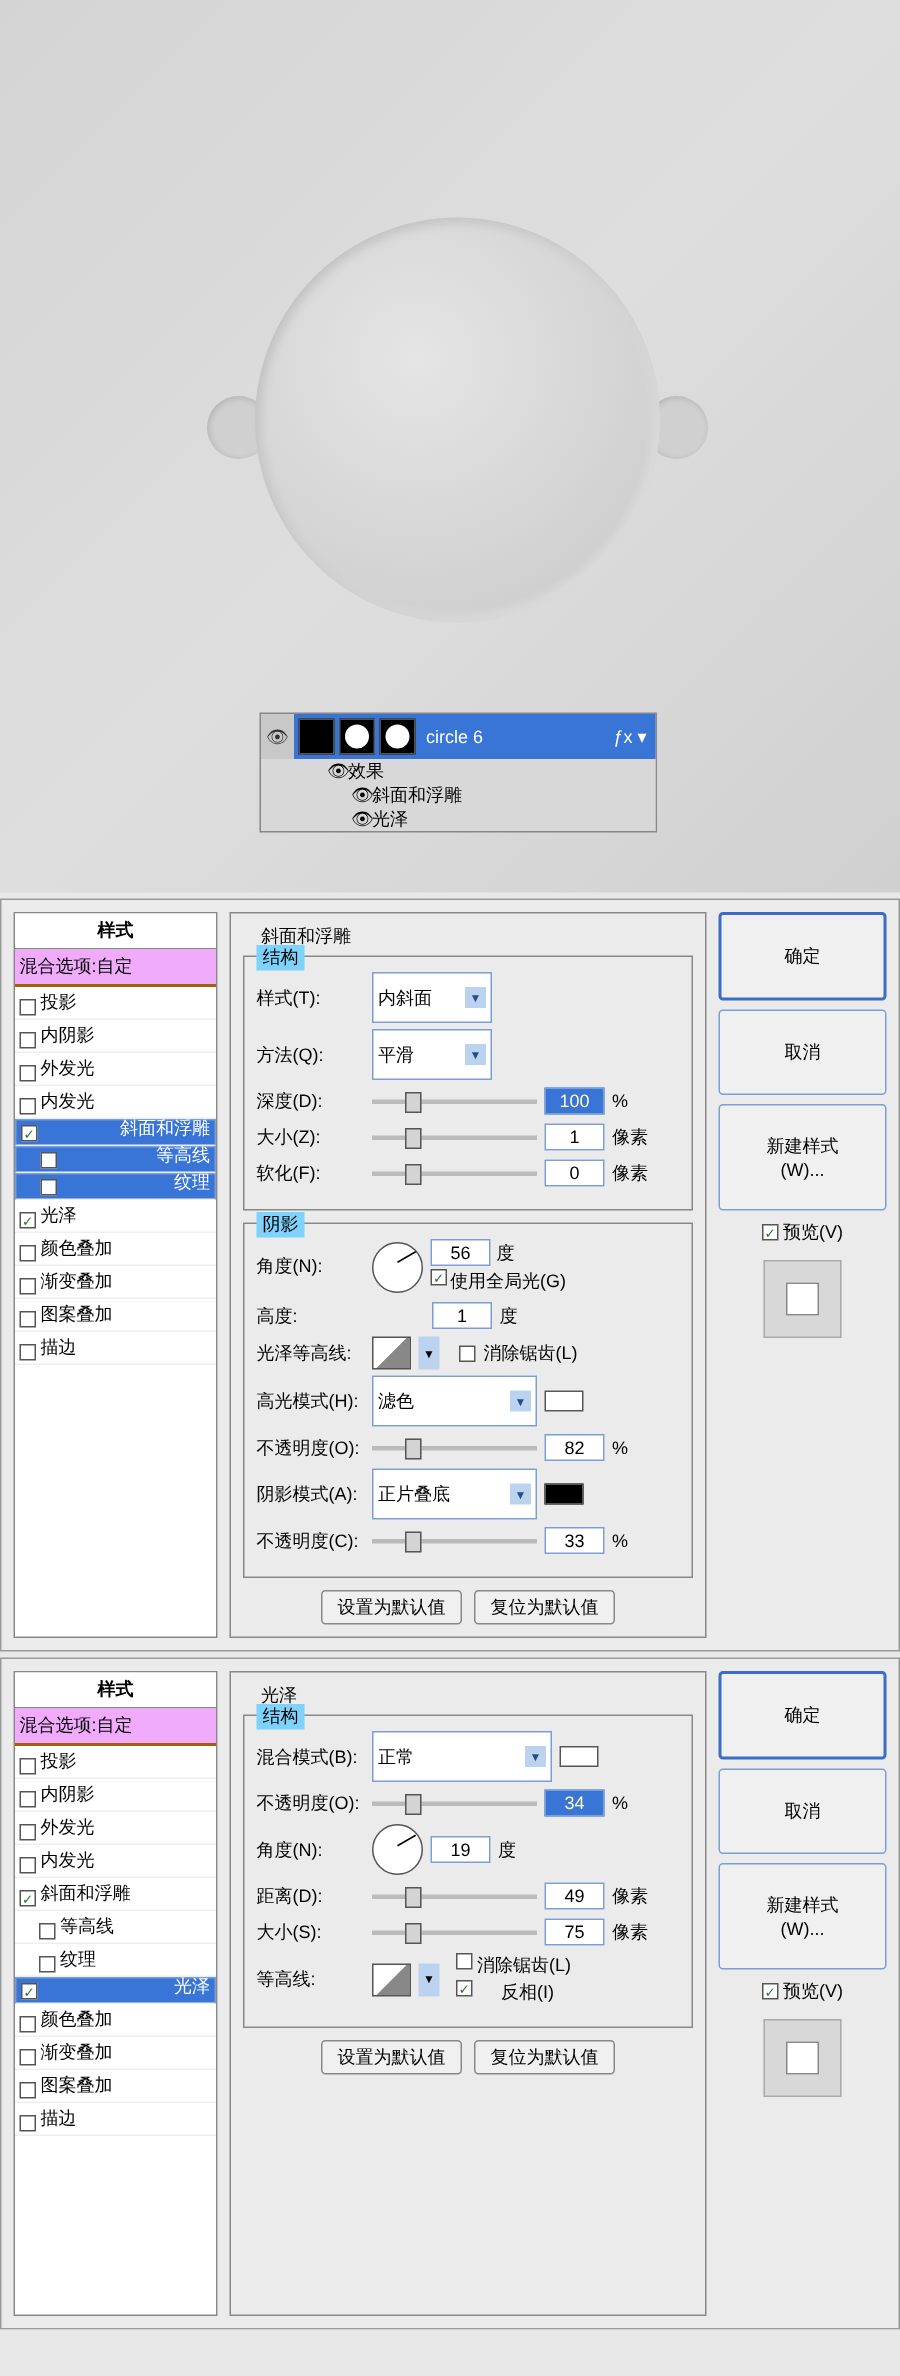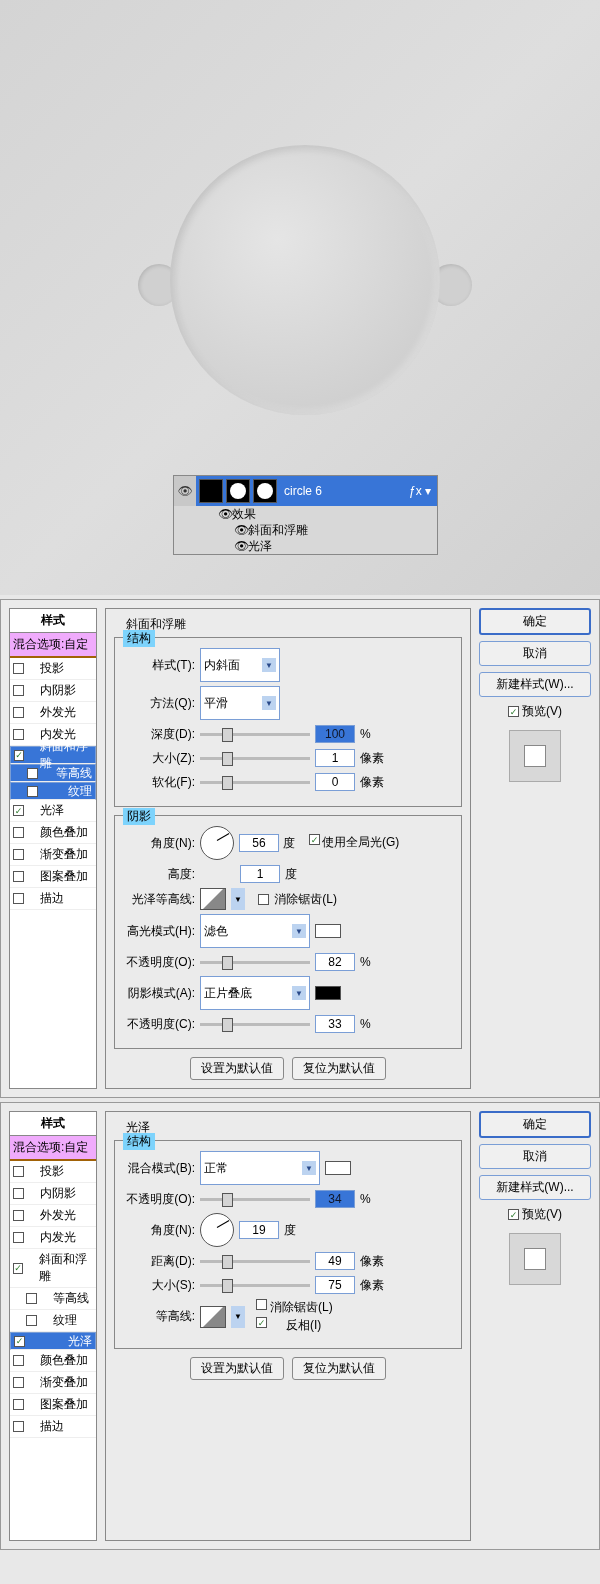--- a/index.html
+++ b/index.html
@@ -12,41 +12,41 @@
   .layer-row{display:flex;align-items:center;background:#3875d7;color:#fff;height:30px}
   .vis-eye{width:22px;background:#c8c8c8;height:30px;display:flex;align-items:center;justify-content:center;color:#333}
   .thumbs{display:flex;gap:3px;padding:3px}
   .thumb{width:24px;height:24px;background:#fff;border:1px solid #555}
   .thumb.dark{background:#000}
   .thumb.circ{background:#000;position:relative}
   .thumb.circ:after{content:"";position:absolute;inset:3px;border-radius:50%;background:#fff}
   .fx-lines div{display:flex;align-items:center;gap:4px;padding:1px 0 1px 44px;background:#d8d8d8;height:16px}
   .fx-lines .eye{width:10px;display:inline-block}
   .dialog{background:#ebebeb;border:1px solid #999;margin-top:4px;padding:8px;display:flex;gap:8px}
-  .styles-col{width:88px;border:1px solid #888;background:#fff}
+  .styles-col{width:136px;border:1px solid #888;background:#fff}
   .styles-col .hdr{background:#fff;border-bottom:1px solid #888;padding:3px;font-weight:bold;text-align:center}
   .styles-col .blend{background:#f0abfc;padding:3px;border-bottom:2px solid #a16207}
-  .styles-col .item{display:flex;align-items:center;gap:16px;padding:2px 3px;border-bottom:1px solid #eee}
+  .styles-col .item{display:flex;align-items:flex-end;gap:3px;padding:2px 3px;border-bottom:1px solid #eee}
   .styles-col .item.sel{background:#3875d7;color:#fff}
   .styles-col .item.sub{padding-left:16px}
   .cb{width:11px;height:11px;border:1px solid #555;background:#fff;display:inline-flex;align-items:center;justify-content:center}
   .cb.on:after{content:"✓";font-size:9px;color:#2a7a2a}
   .settings-col{flex:1;border:1px solid #888;padding:8px;background:#ebebeb}
   .fieldset{border:1px solid #888;padding:6px 8px 10px;margin-bottom:8px;position:relative}
   .fieldset .legend{position:absolute;top:-8px;left:8px;background:#7dd3fc;padding:0 4px}
   .row{display:flex;align-items:center;gap:5px;margin:4px 0;min-height:20px}
-  .lbl{width:72px;text-align:right}
+  .lbl{width:72px;text-align:left}
   .sel{display:flex;align-items:center;justify-content:space-between;border:1px solid #7a9ed6;background:#fff;height:18px;padding:16px 3px;min-width:80px}
   .sel .arr{background:#bcd3f0;width:14px;height:14px;display:flex;align-items:center;justify-content:center;color:#2a4a8a;font-size:8px}
   .num{border:1px solid #7a9ed6;background:#fff;width:40px;height:18px;text-align:center;display:flex;align-items:center;justify-content:center}
-  .num.hl{background:#3875d7;color:#0f172a}
+  .num.hl{background:#3875d7;color:#fef9c3}
   .slider{flex:1;height:3px;background:#bbb;position:relative;max-width:110px}
   .slider:after{content:"";position:absolute;width:9px;height:12px;background:#d4d4d4;border:1px solid #555;top:-5px;left:20%}
   .btns-col{width:112px;display:flex;flex-direction:column;gap:6px}
-  .btn{border:1px solid #7a9ed6;background:#f0f0f0;padding:3px;text-align:center;border-radius:3px;cursor:pointer}
+  .btn{border:1px solid #7a9ed6;background:#f0f0f0;padding:19px;text-align:center;border-radius:3px;cursor:pointer}
   .btn.primary{border:2px solid #3a6cc8}
   .preview-sw{width:52px;height:52px;background:#d8d8d8;border:1px solid #aaa;margin:4px auto;display:flex;align-items:center;justify-content:center}
   .preview-sw:after{content:"";width:20px;height:20px;background:#fff;border:1px solid #888}
   .radio{width:11px;height:11px;border:1px solid #555;border-radius:50%;display:inline-flex;align-items:center;justify-content:center}
   .radio.on:after{content:"";width:5px;height:5px;background:#333;border-radius:50%}
   .swatch{width:26px;height:14px;border:1px solid #555}
   .sw-white{background:#fff}.sw-black{background:#000}
   .contour{width:26px;height:22px;border:1px solid #555;background:linear-gradient(135deg,#fff 49%,#888 51%)}
   .angle-dial{width:34px;height:34px;border:1px solid #555;border-radius:50%;background:#fff;position:relative}
   .angle-dial:after{content:"";position:absolute;width:14px;height:1px;background:#000;top:40%;left:50%;transform-origin:left;transform:rotate(-30deg)}
@@ -178,21 +178,21 @@
           <div class="slider"></div>
           <div class="num">0</div>
           <span>像素</span>
         </div>
     </div>
     <div class="fieldset">
       <div class="legend">阴影</div>
       <div class="row">
           <span class="lbl">角度(N):</span>
           <div class="angle-dial"></div>
-          <div style="display:flex;flex-direction:row;gap:14px">
+          <div style="display:flex;flex-direction:column;gap:2px">
             <div style="display:flex;gap:4px;align-items:center">
               <div class="num">56</div>
               <span>度</span>
             </div>
             <div style="display:flex;gap:2px;align-items:flex-start">
               <span class="cb on"></span>
               <span>使用全局光(G)</span>
             </div>
           </div>
         </div>

